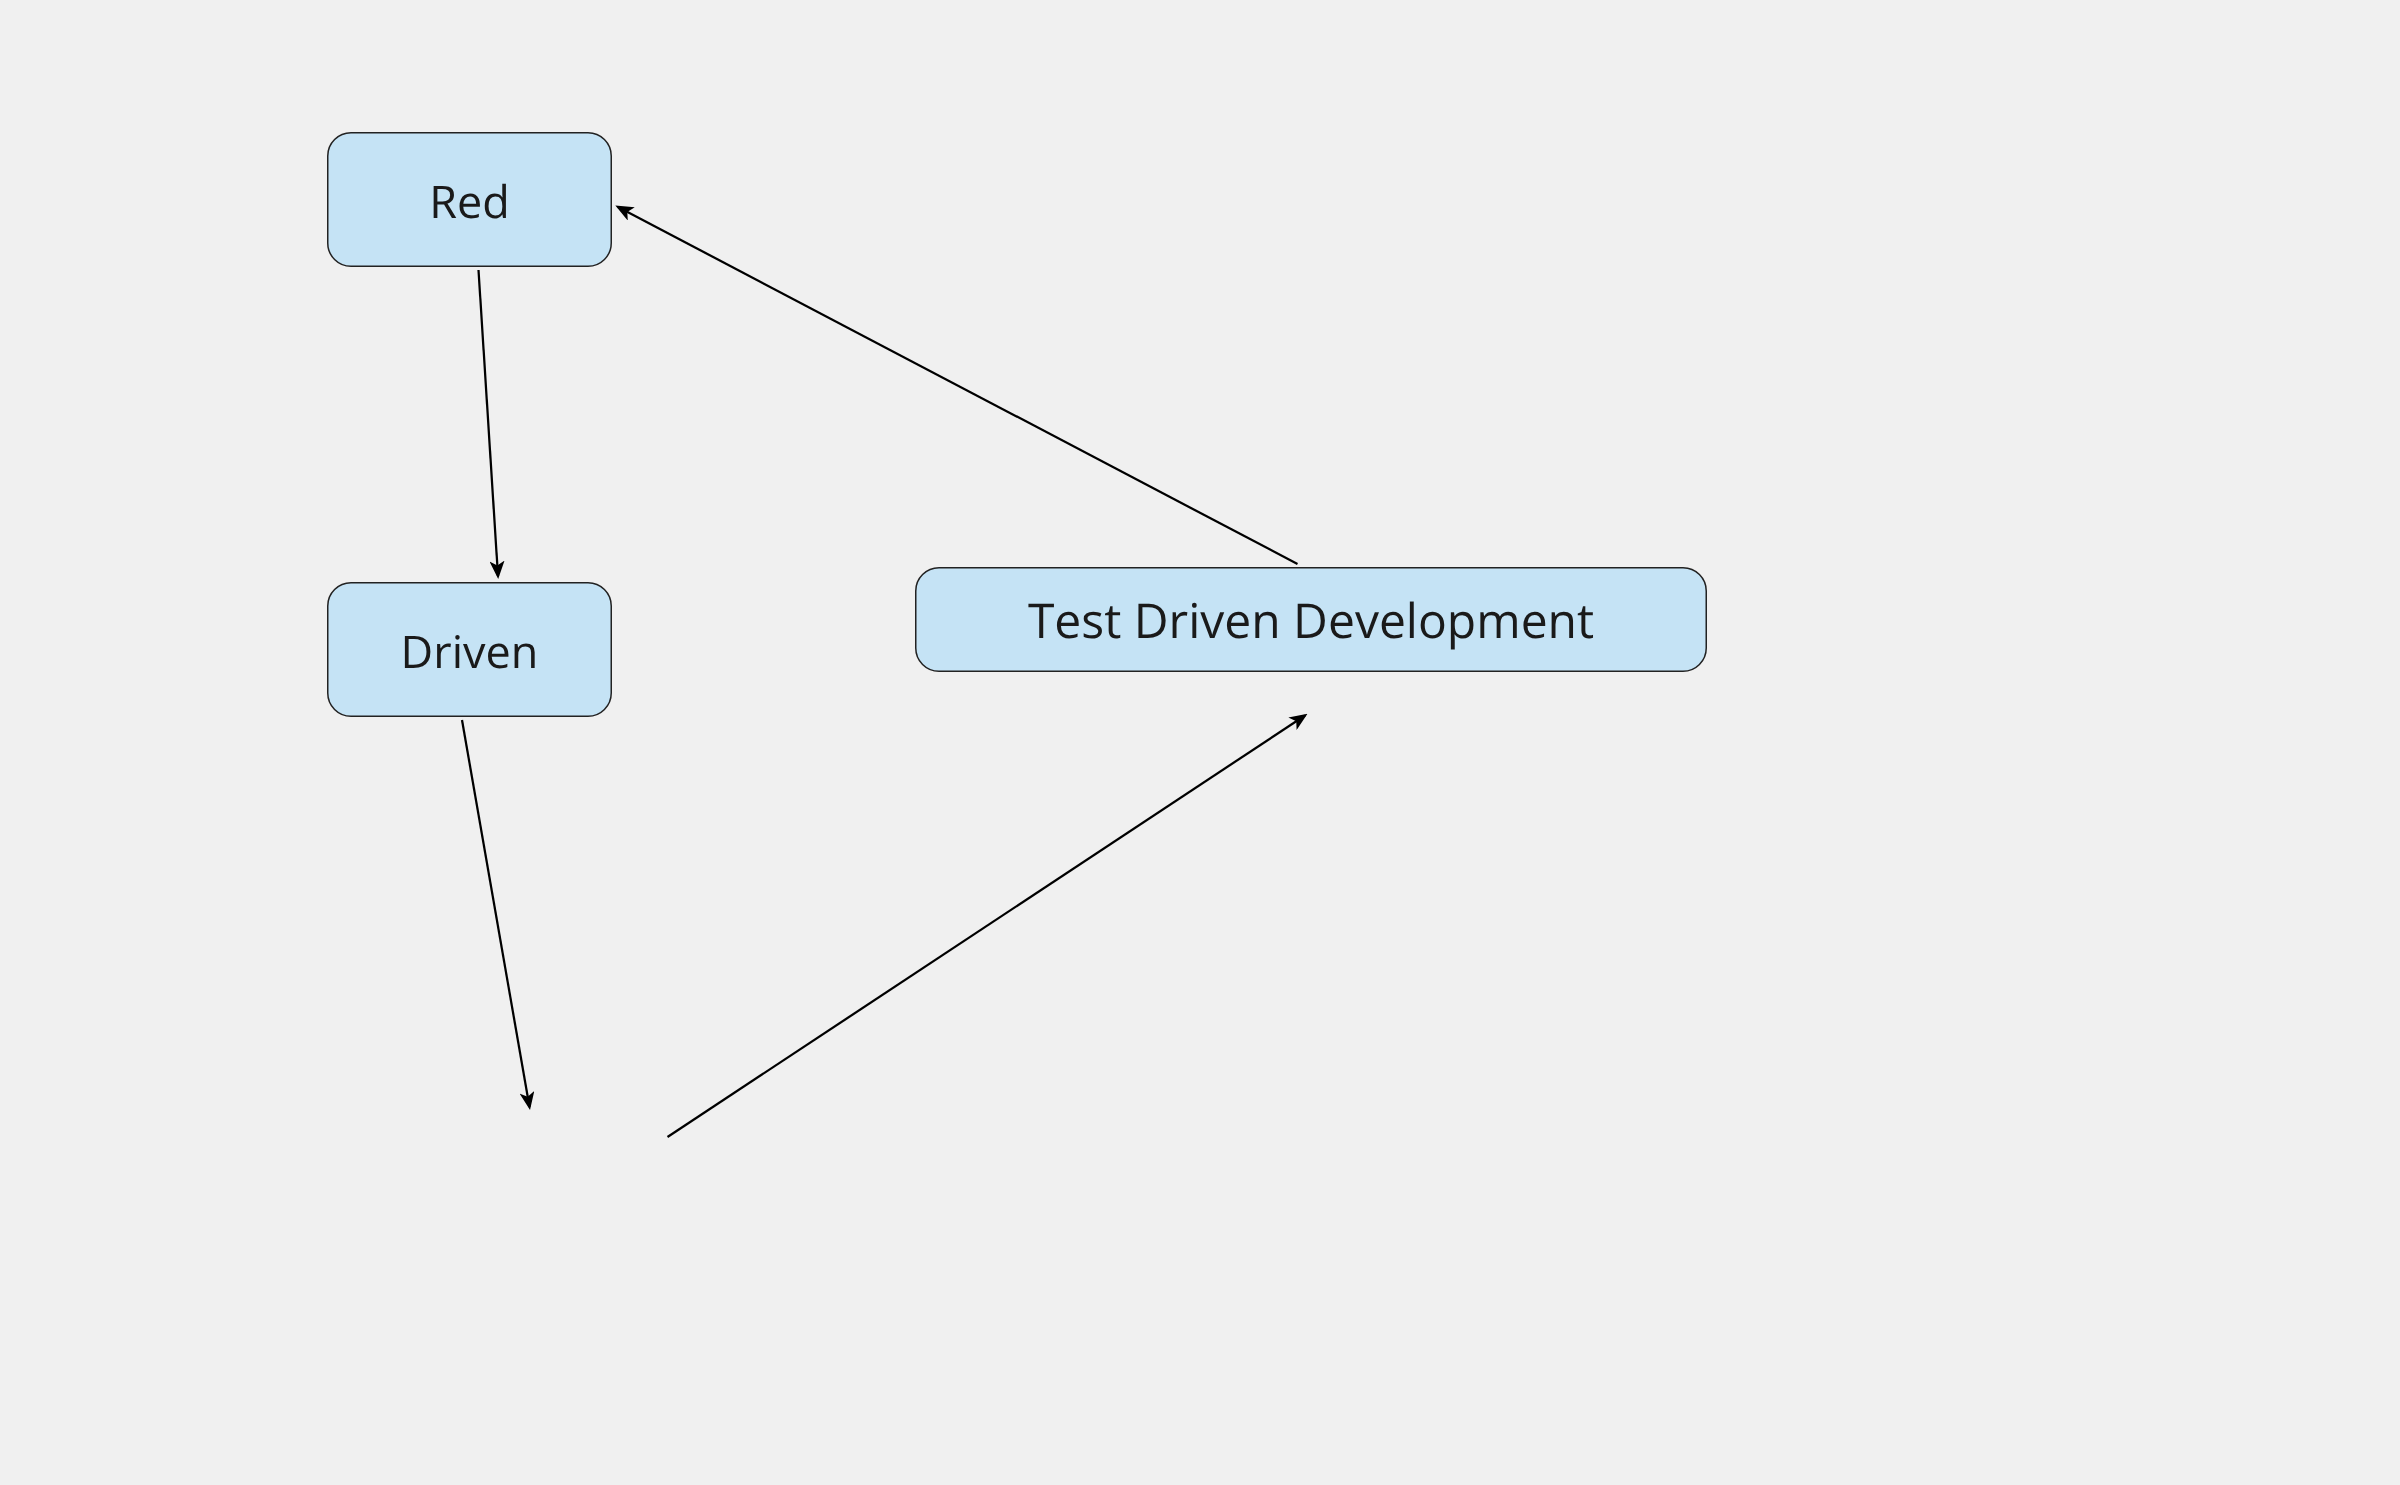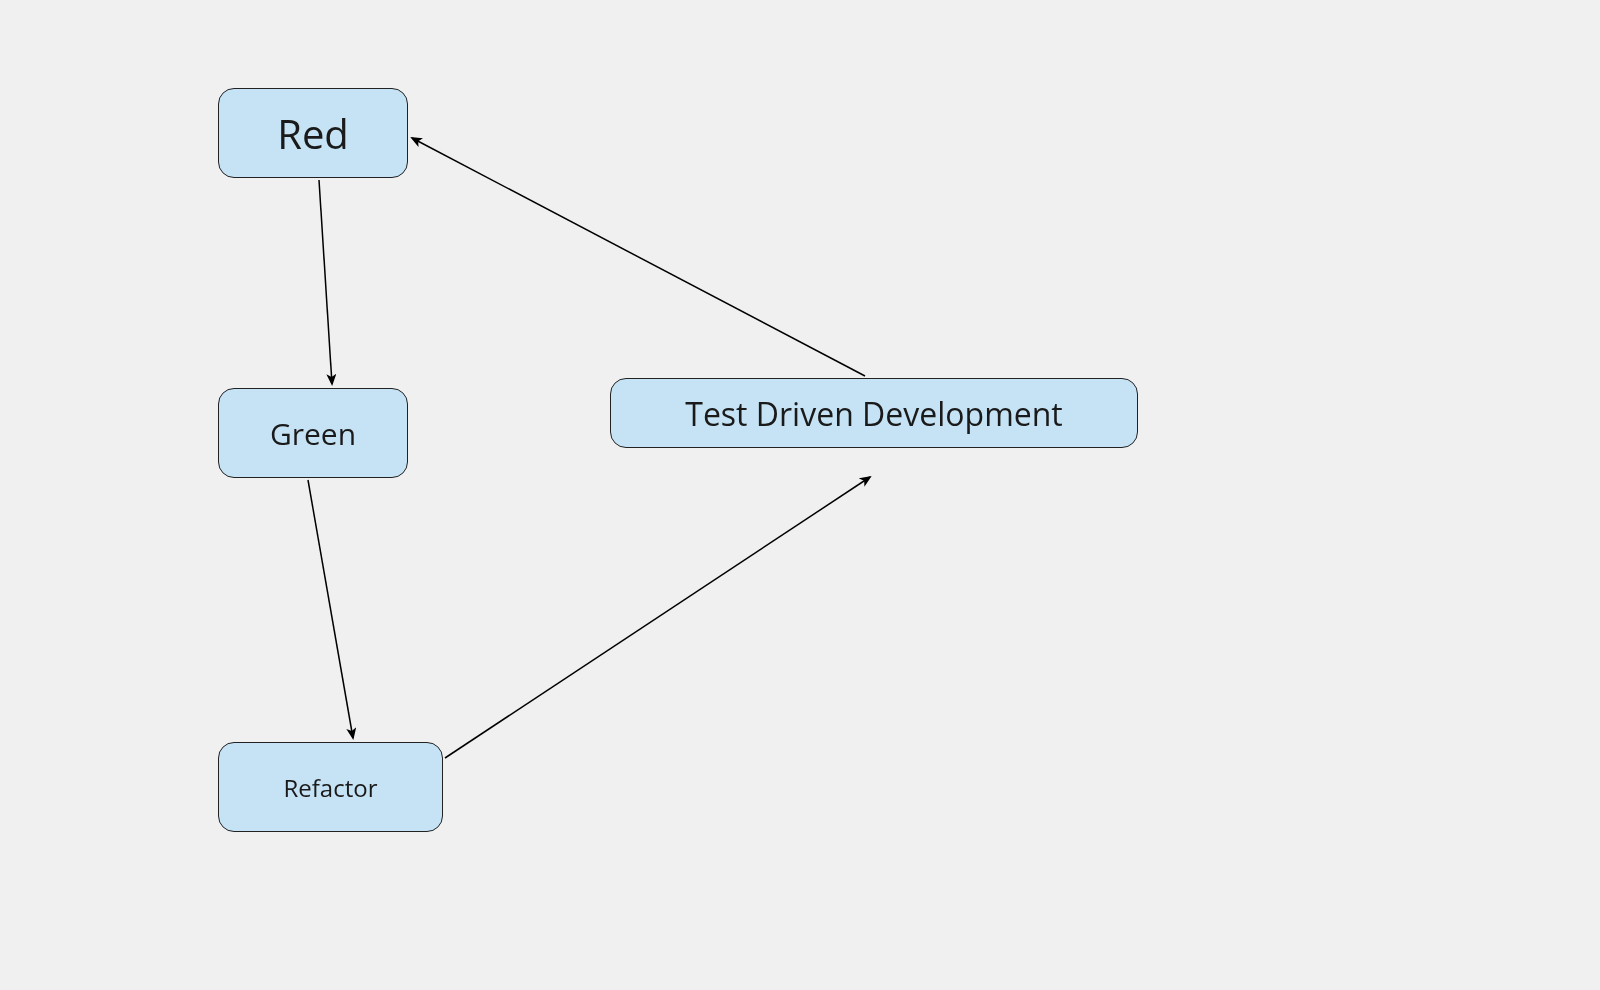--- a/index.html
+++ b/index.html
@@ -28,21 +28,21 @@
       display: flex;
       align-items: center;
       justify-content: center;
       color: #1a1a1a;
     }
     .node-red {
       left: 218px;
       top: 88px;
       width: 190px;
       height: 90px;
-      font-size: 40px;
+      font-size: 30px;
     }
     .node-green {
       left: 218px;
       top: 388px;
       width: 190px;
       height: 90px;
       font-size: 30px;
     }
     .node-refactor {
       left: 218px;
@@ -86,24 +86,21 @@
     <line x1="445" y1="758" x2="870" y2="477" stroke="#000" stroke-width="1.5" marker-end="url(#arrowhead)"></line>
 
     <line x1="865" y1="376" x2="412" y2="138" stroke="#000" stroke-width="1.5" marker-end="url(#arrowhead)"></line>
   </svg>
 
   <div class="node node-red">
     <span>Red</span>
   </div>
 
   <div class="node node-green">
-    <span>Green</span>
+    <span>Driven</span>
   </div>
 
-  <div class="node node-refactor">
-    <span>Refactor</span>
-  </div>
 
   <div class="node node-tdd">
     <span>Test Driven Development</span>
   </div>
 
 </div>
 
 </body></html>

